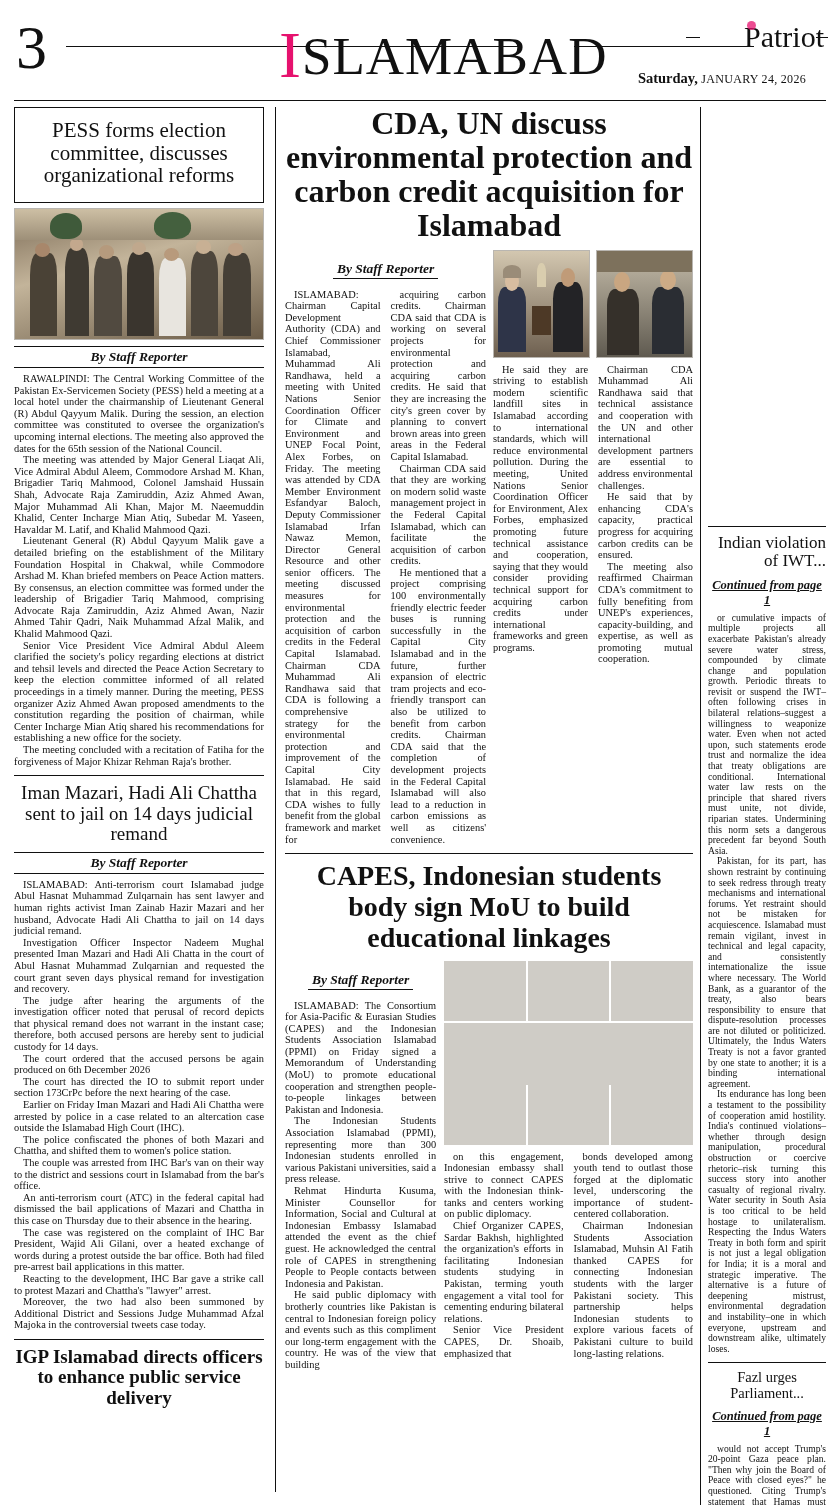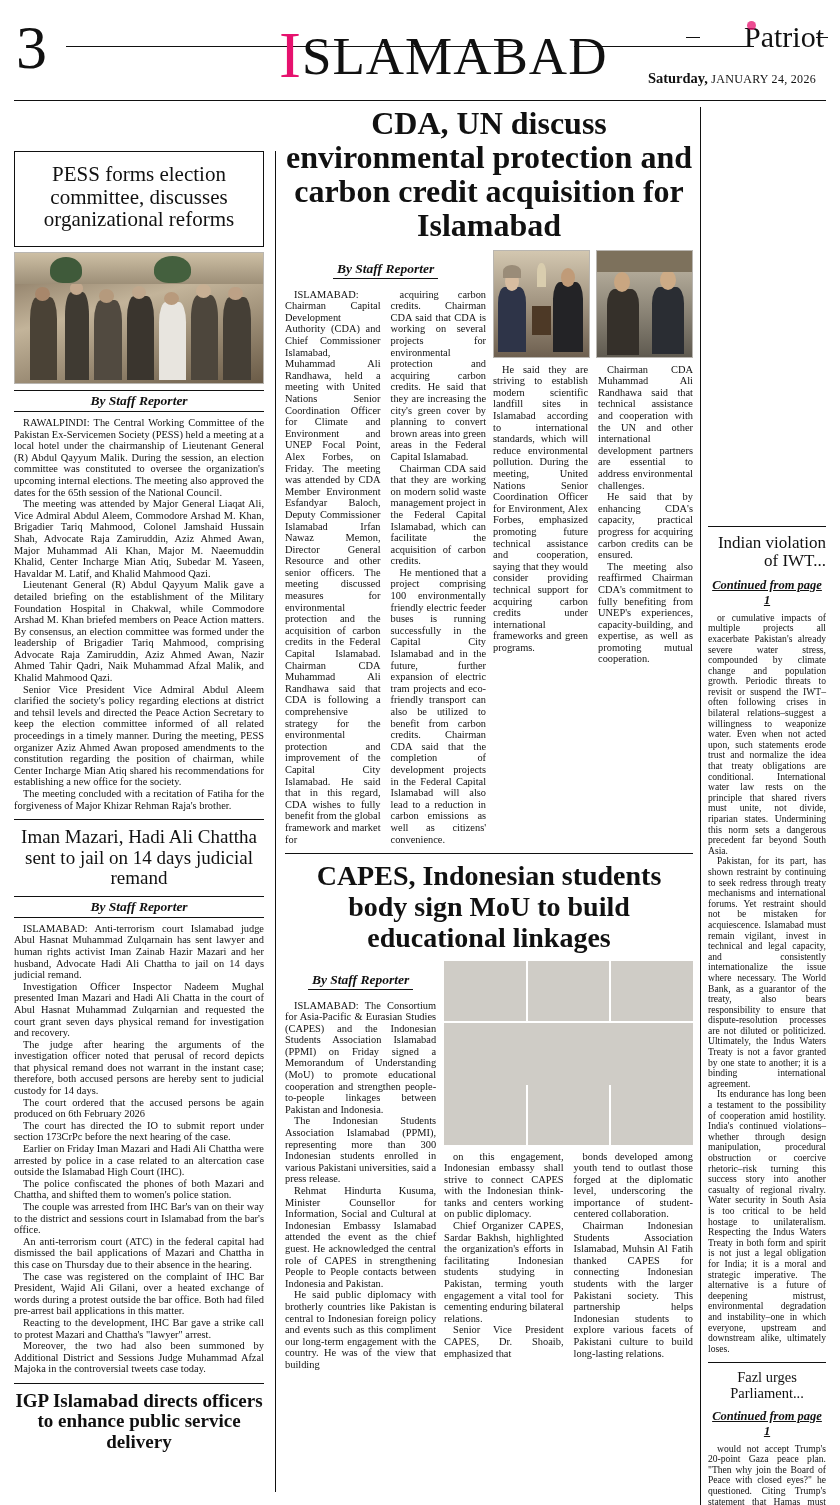--- a/index.html
+++ b/index.html
@@ -10,28 +10,28 @@
   .masthead{position:relative;height:78px;margin-top:18px;}
   .folio{position:absolute;left:2px;top:-2px;font-size:62px;line-height:62px;font-family:"Liberation Serif",serif;font-weight:400;letter-spacing:-1px;}
   .rule-left{position:absolute;left:52px;top:28px;width:455px;border-top:1px solid #111;}
   .rule-right{position:absolute;left:560px;top:28px;width:180px;border-top:1px solid #111;}
   .section-title{position:absolute;left:265px;top:6px;font-size:53px;line-height:62px;letter-spacing:1px;font-family:"Liberation Serif",serif;}
   .section-title .drop{color:#e6126e;font-size:66px;line-height:62px;vertical-align:-3px;}
   .brand{position:absolute;right:2px;top:4px;font-size:30px;line-height:30px;font-family:"Liberation Serif",serif;}
   .brand .blob{display:inline-block;width:9px;height:9px;background:#e6126e;border-radius:50%;position:relative;top:-17px;left:12px;opacity:.75;}
   .brand-dash-l{position:absolute;right:126px;top:19px;width:14px;border-top:1px solid #111;}
   .brand-dash-r{position:absolute;right:-2px;top:19px;width:12px;border-top:1px solid #111;}
-  .dateline{position:absolute;right:10px;top:52px;font-size:13.5px;font-family:"Liberation Serif",serif;}
+  .dateline{position:absolute;right:20px;top:52px;font-size:13.5px;font-family:"Liberation Serif",serif;}
   .dateline .dow{font-weight:700;font-size:14.5px;}
   .dateline .dmy{font-variant:small-caps;letter-spacing:.3px;font-size:12px;}
   .head-rule{border-top:1.6px solid #111;margin-top:4px;}
 
   
   .body-grid{display:flex;gap:0;margin-top:6px;height:1385px;}
-  .col-left{width:262px;flex:0 0 262px;border-right:1.2px solid #111;padding-right:11px;box-sizing:border-box;margin-top:44px;}
+  .col-left{width:262px;flex:0 0 262px;border-right:1.2px solid #111;padding-right:11px;box-sizing:border-box;}
   .col-main{flex:1 1 auto;padding-left:9px;box-sizing:border-box;}
 
   .art{background:#d8d6d2;display:block;width:100%;position:relative;overflow:hidden;border:1px solid #b9b6b1;box-sizing:border-box;}
   .art i{position:absolute;display:block;}
 
   h2.hl{font-family:"Liberation Serif",serif;font-weight:400;text-align:center;line-height:1.08;margin:4px 0 7px;}
   h2.hl.b{font-weight:700;}
   .box-head{border:1.2px solid #111;padding:7px 6px 8px;box-sizing:border-box;}
   .byline{text-align:center;font-style:italic;font-weight:700;font-size:13.5px;border-top:1px solid #111;border-bottom:1px solid #111;padding:2px 0;margin:6px 0 5px;font-family:"Liberation Serif",serif;}
   .byline.noline{border:0;border-bottom:1px solid #111;display:inline-block;padding:0 4px 1px;}
@@ -112,21 +112,21 @@
       <p class="t">Lieutenant General (R) Abdul Qayyum Malik gave a detailed briefing on the establishment of the Military Foundation Hospital in Chakwal, while Commodore Arshad M. Khan briefed members on Peace Action matters. By consensus, an election committee was formed under the leadership of Brigadier Tariq Mahmood, comprising Advocate Raja Zamiruddin, Aziz Ahmed Awan, Nazir Ahmed Tahir Qadri, Naik Muhammad Afzal Malik, and Khalid Mahmood Qazi.</p>
       <p class="t">Senior Vice President Vice Admiral Abdul Aleem clarified the society's policy regarding elections at district and tehsil levels and directed the Peace Action Secretary to keep the election committee informed of all related proceedings in a timely manner. During the meeting, PESS organizer Aziz Ahmed Awan proposed amendments to the constitution regarding the position of chairman, while Center Incharge Mian Atiq shared his recommendations for establishing a new office for the society.</p>
       <p class="t">The meeting concluded with a recitation of Fatiha for the forgiveness of Major Khizar Rehman Raja's brother.</p>
 
       <div class="hr"></div>
       <h2 class="hl" style="font-size:19px;">Iman Mazari, Hadi Ali Chattha sent to jail on 14 days judicial remand</h2>
       <div class="byline">By Staff Reporter</div>
       <p class="t">ISLAMABAD: Anti-terrorism court Islamabad judge Abul Hasnat Muhammad Zulqarnain has sent lawyer and human rights activist Iman Zainab Hazir Mazari and her husband, Advocate Hadi Ali Chattha to jail on 14 days judicial remand.</p>
       <p class="t">Investigation Officer Inspector Nadeem Mughal presented Iman Mazari and Hadi Ali Chatta in the court of Abul Hasnat Muhammad Zulqarnian and requested the court grant seven days physical remand for investigation and recovery.</p>
       <p class="t">The judge after hearing the arguments of the investigation officer noted that perusal of record depicts that physical remand does not warrant in the instant case; therefore, both accused persons are hereby sent to judicial custody for 14 days.</p>
-      <p class="t">The court ordered that the accused persons be again produced on 6th February 2026</p>
+      <p class="t">The court ordered that the accused persons be again produced on 6th December 2026</p>
       <p class="t">The court has directed the IO to submit report under section 173CrPc before the next hearing of the case.</p>
       <p class="t">Earlier on Friday Iman Mazari and Hadi Ali Chattha were arrested by police in a case related to an altercation case outside the Islamabad High Court (IHC).</p>
       <p class="t">The police confiscated the phones of both Mazari and Chattha, and shifted them to women's police station.</p>
       <p class="t">The couple was arrested from IHC Bar's van on their way to the district and sessions court in Islamabad from the bar's office.</p>
       <p class="t">An anti-terrorism court (ATC) in the federal capital had dismissed the bail applications of Mazari and Chattha in this case on Thursday due to their absence in the hearing.</p>
       <p class="t">The case was registered on the complaint of IHC Bar President, Wajid Ali Gilani, over a heated exchange of words during a protest outside the bar office. Both had filed pre-arrest bail applications in this matter.</p>
       <p class="t">Reacting to the development, IHC Bar gave a strike call to protest Mazari and Chattha's "lawyer" arrest.</p>
       <p class="t">Moreover, the two had also been summoned by Additional District and Sessions Judge Muhammad Afzal Majoka in the controversial tweets case today.</p>
 
       <div class="hr"></div>

